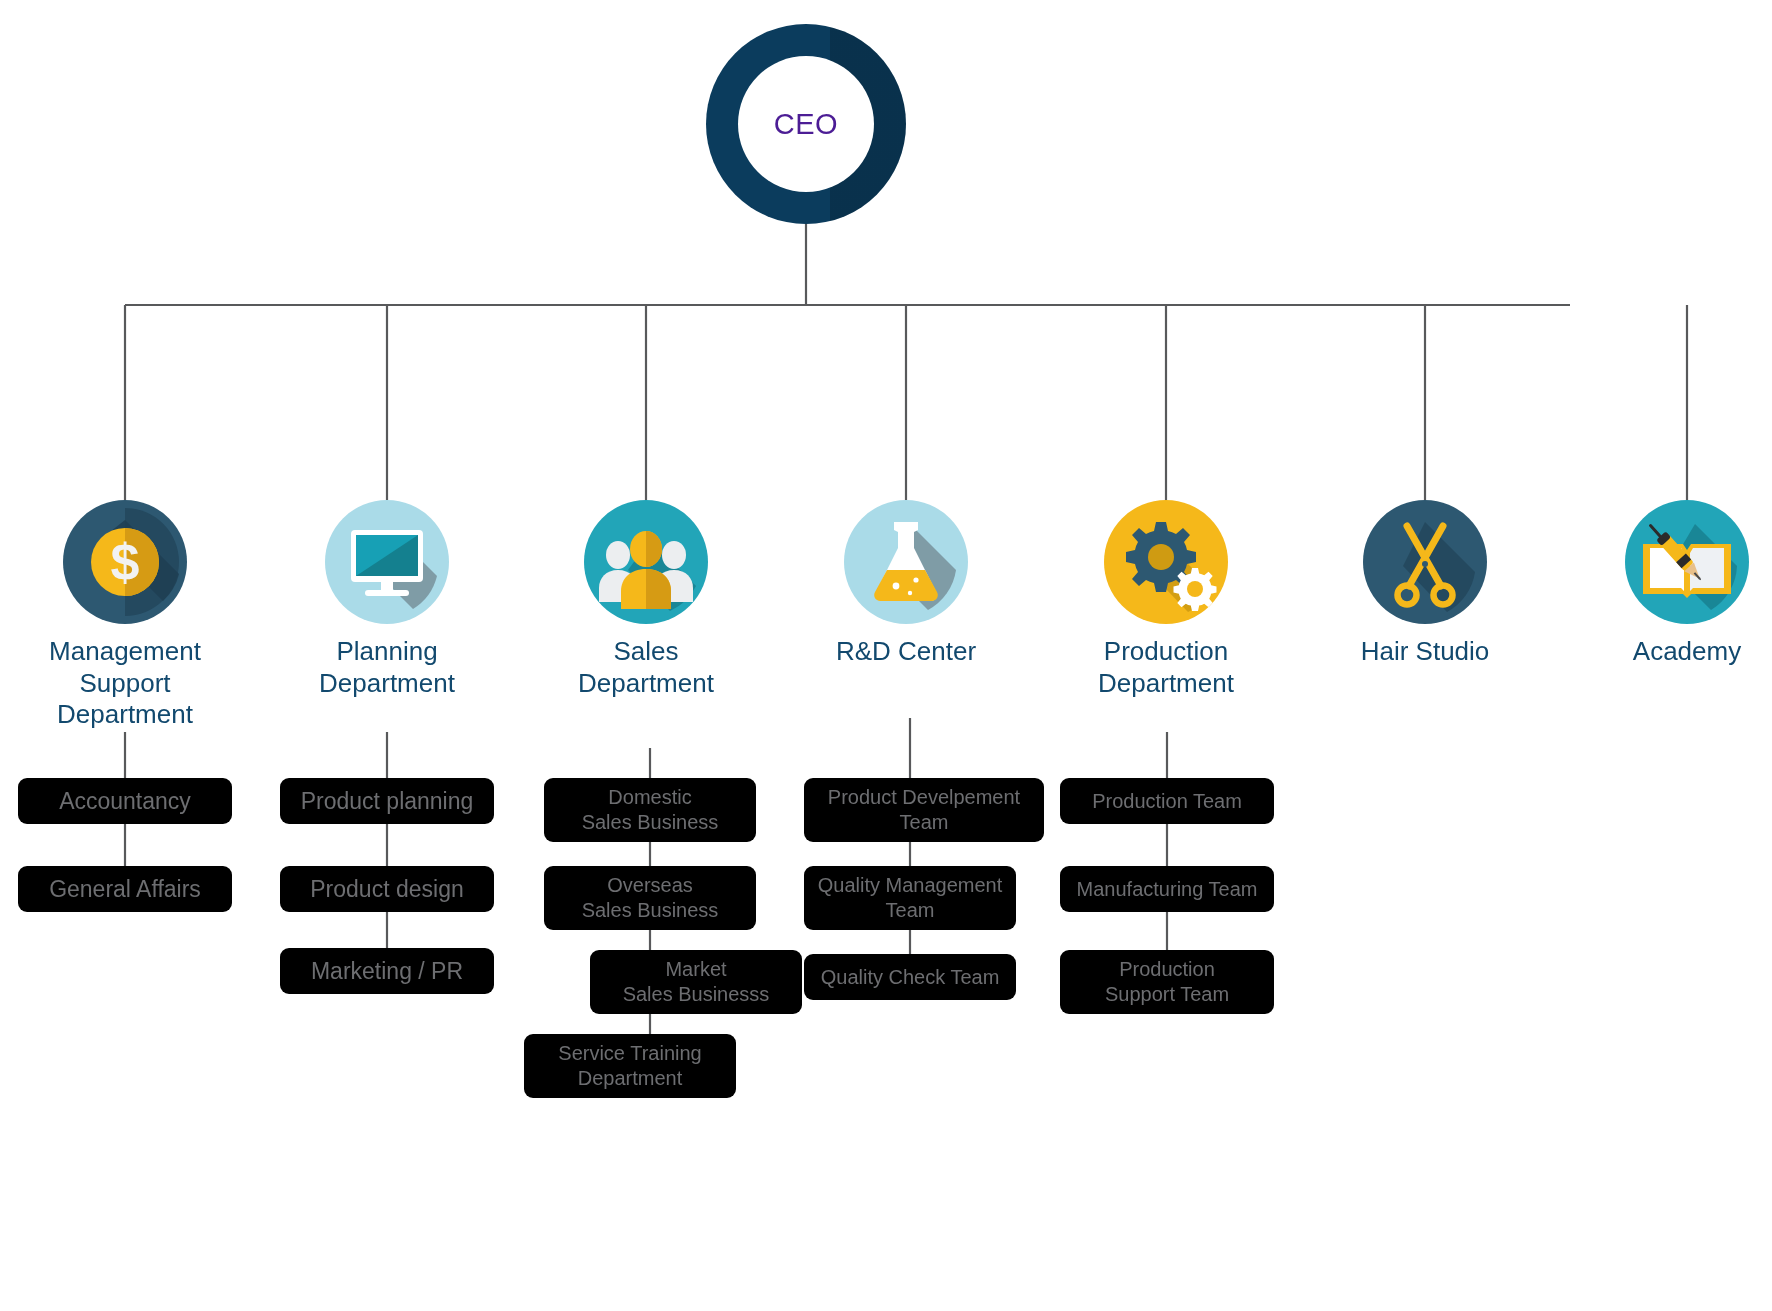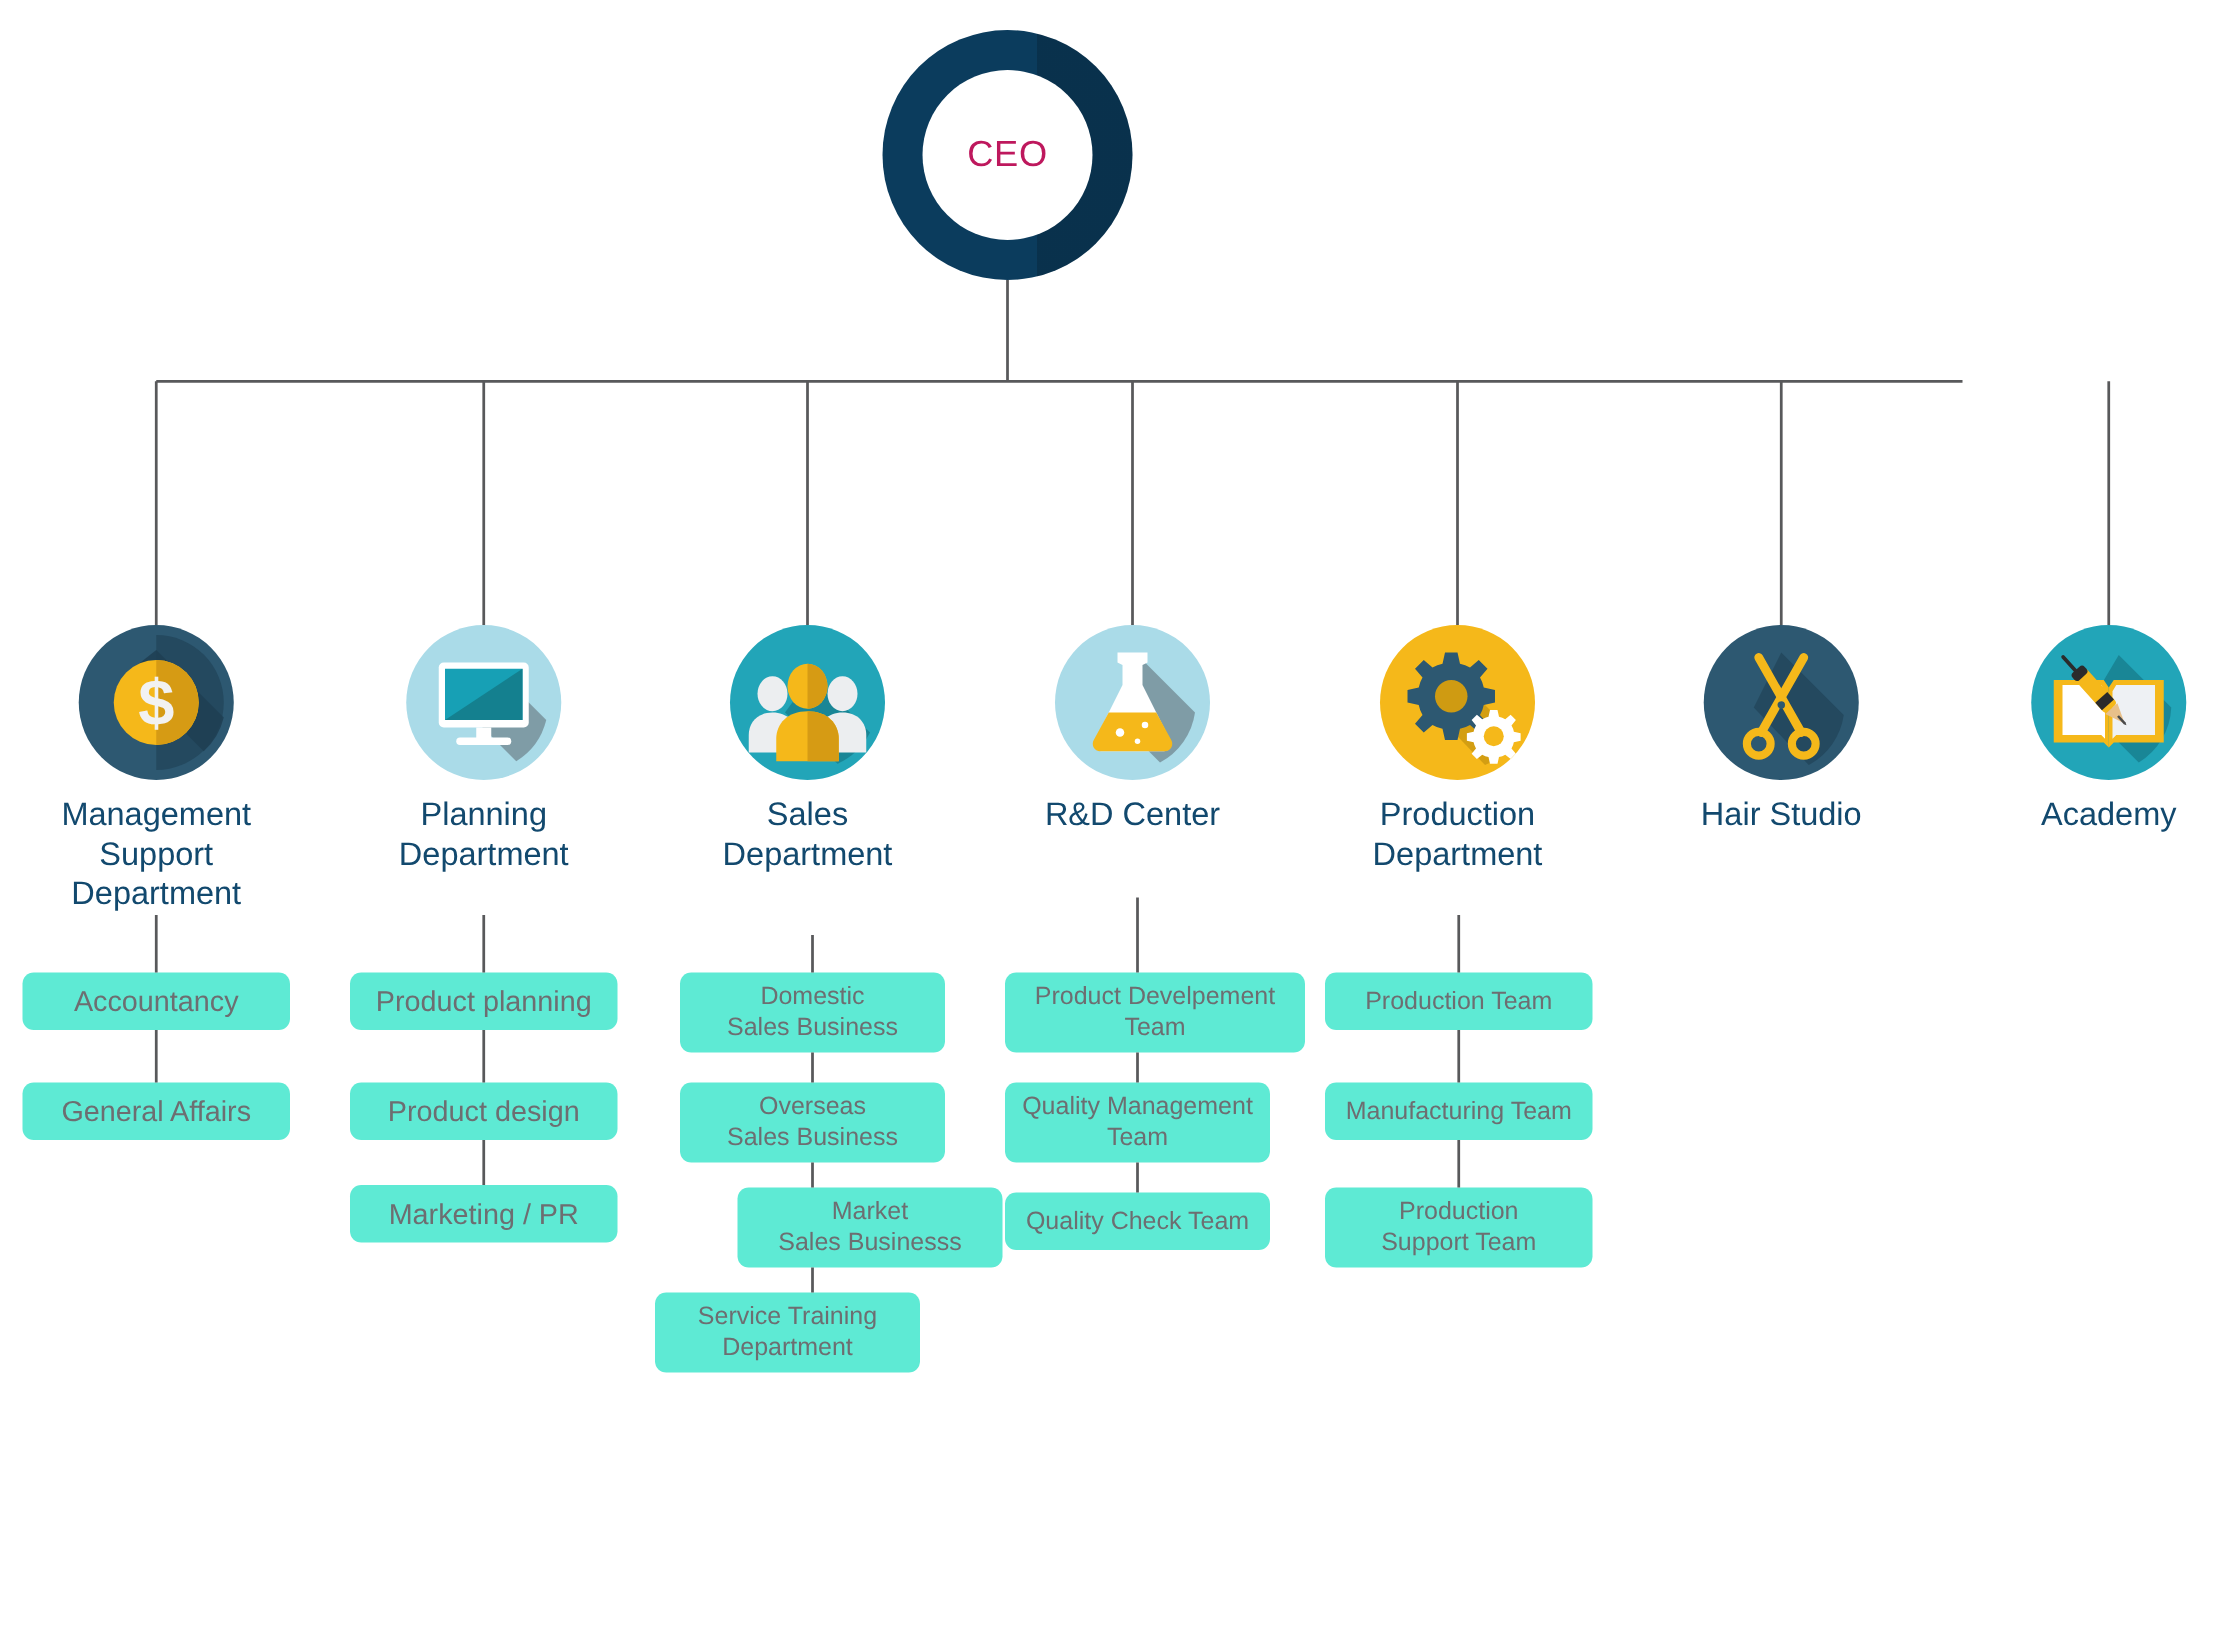--- a/index.html
+++ b/index.html
@@ -54,21 +54,21 @@
     width: 136px;
     height: 136px;
     border-radius: 50%;
     background: #ffffff;
     display: flex;
     align-items: center;
     justify-content: center;
   }
   .ceo-label {
     font-size: 29px;
-    color: #be185d;
+    color: #4c1d95;
     letter-spacing: 0.5px;
   }
 
   
   .dept {
     position: absolute;
     top: 500px;
     width: 230px;
     margin-left: -115px;
     text-align: center;
@@ -86,21 +86,21 @@
     margin-top: 12px;
     font-size: 26px;
     line-height: 1.22;
     color: #12496e;
     white-space: pre-line;
   }
 
   
   .subbox {
     position: absolute;
-    background: #5eead4;
+    background: #000000;
     border-radius: 9px;
     color: #6d6e71;
     display: flex;
     align-items: center;
     justify-content: center;
     text-align: center;
     line-height: 1.25;
     white-space: pre-line;
     box-sizing: border-box;
     padding: 4px 8px;

